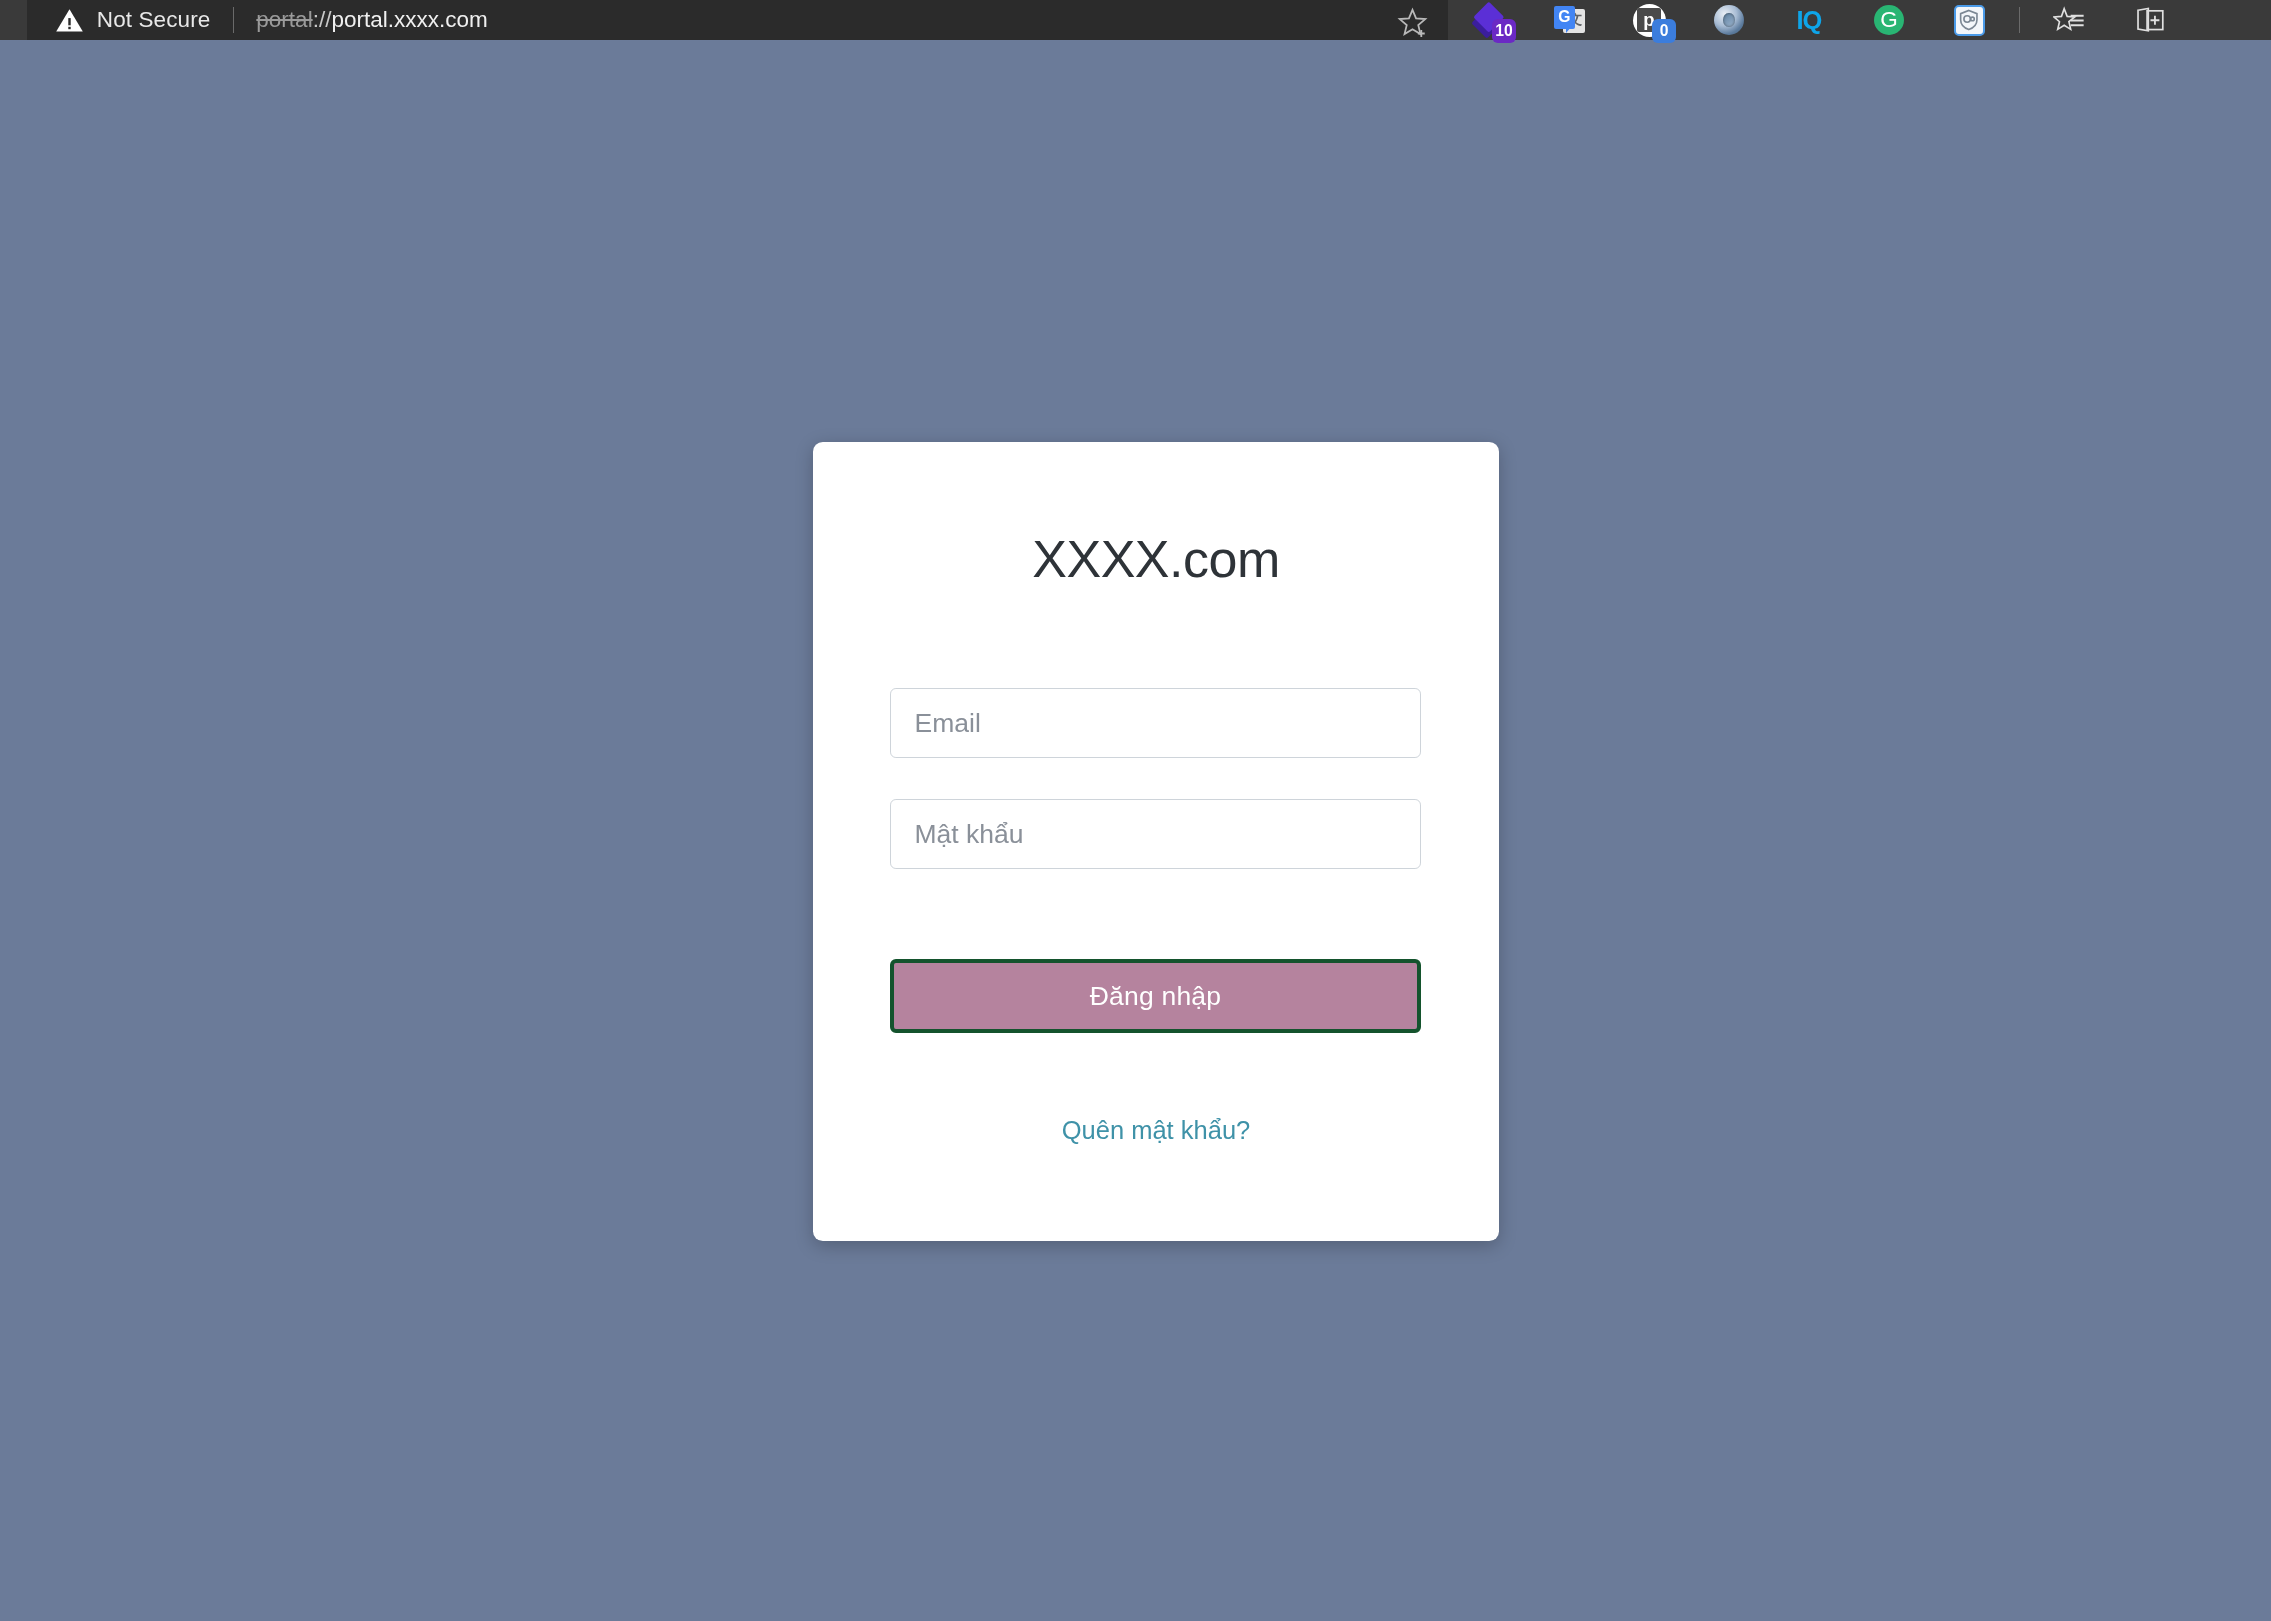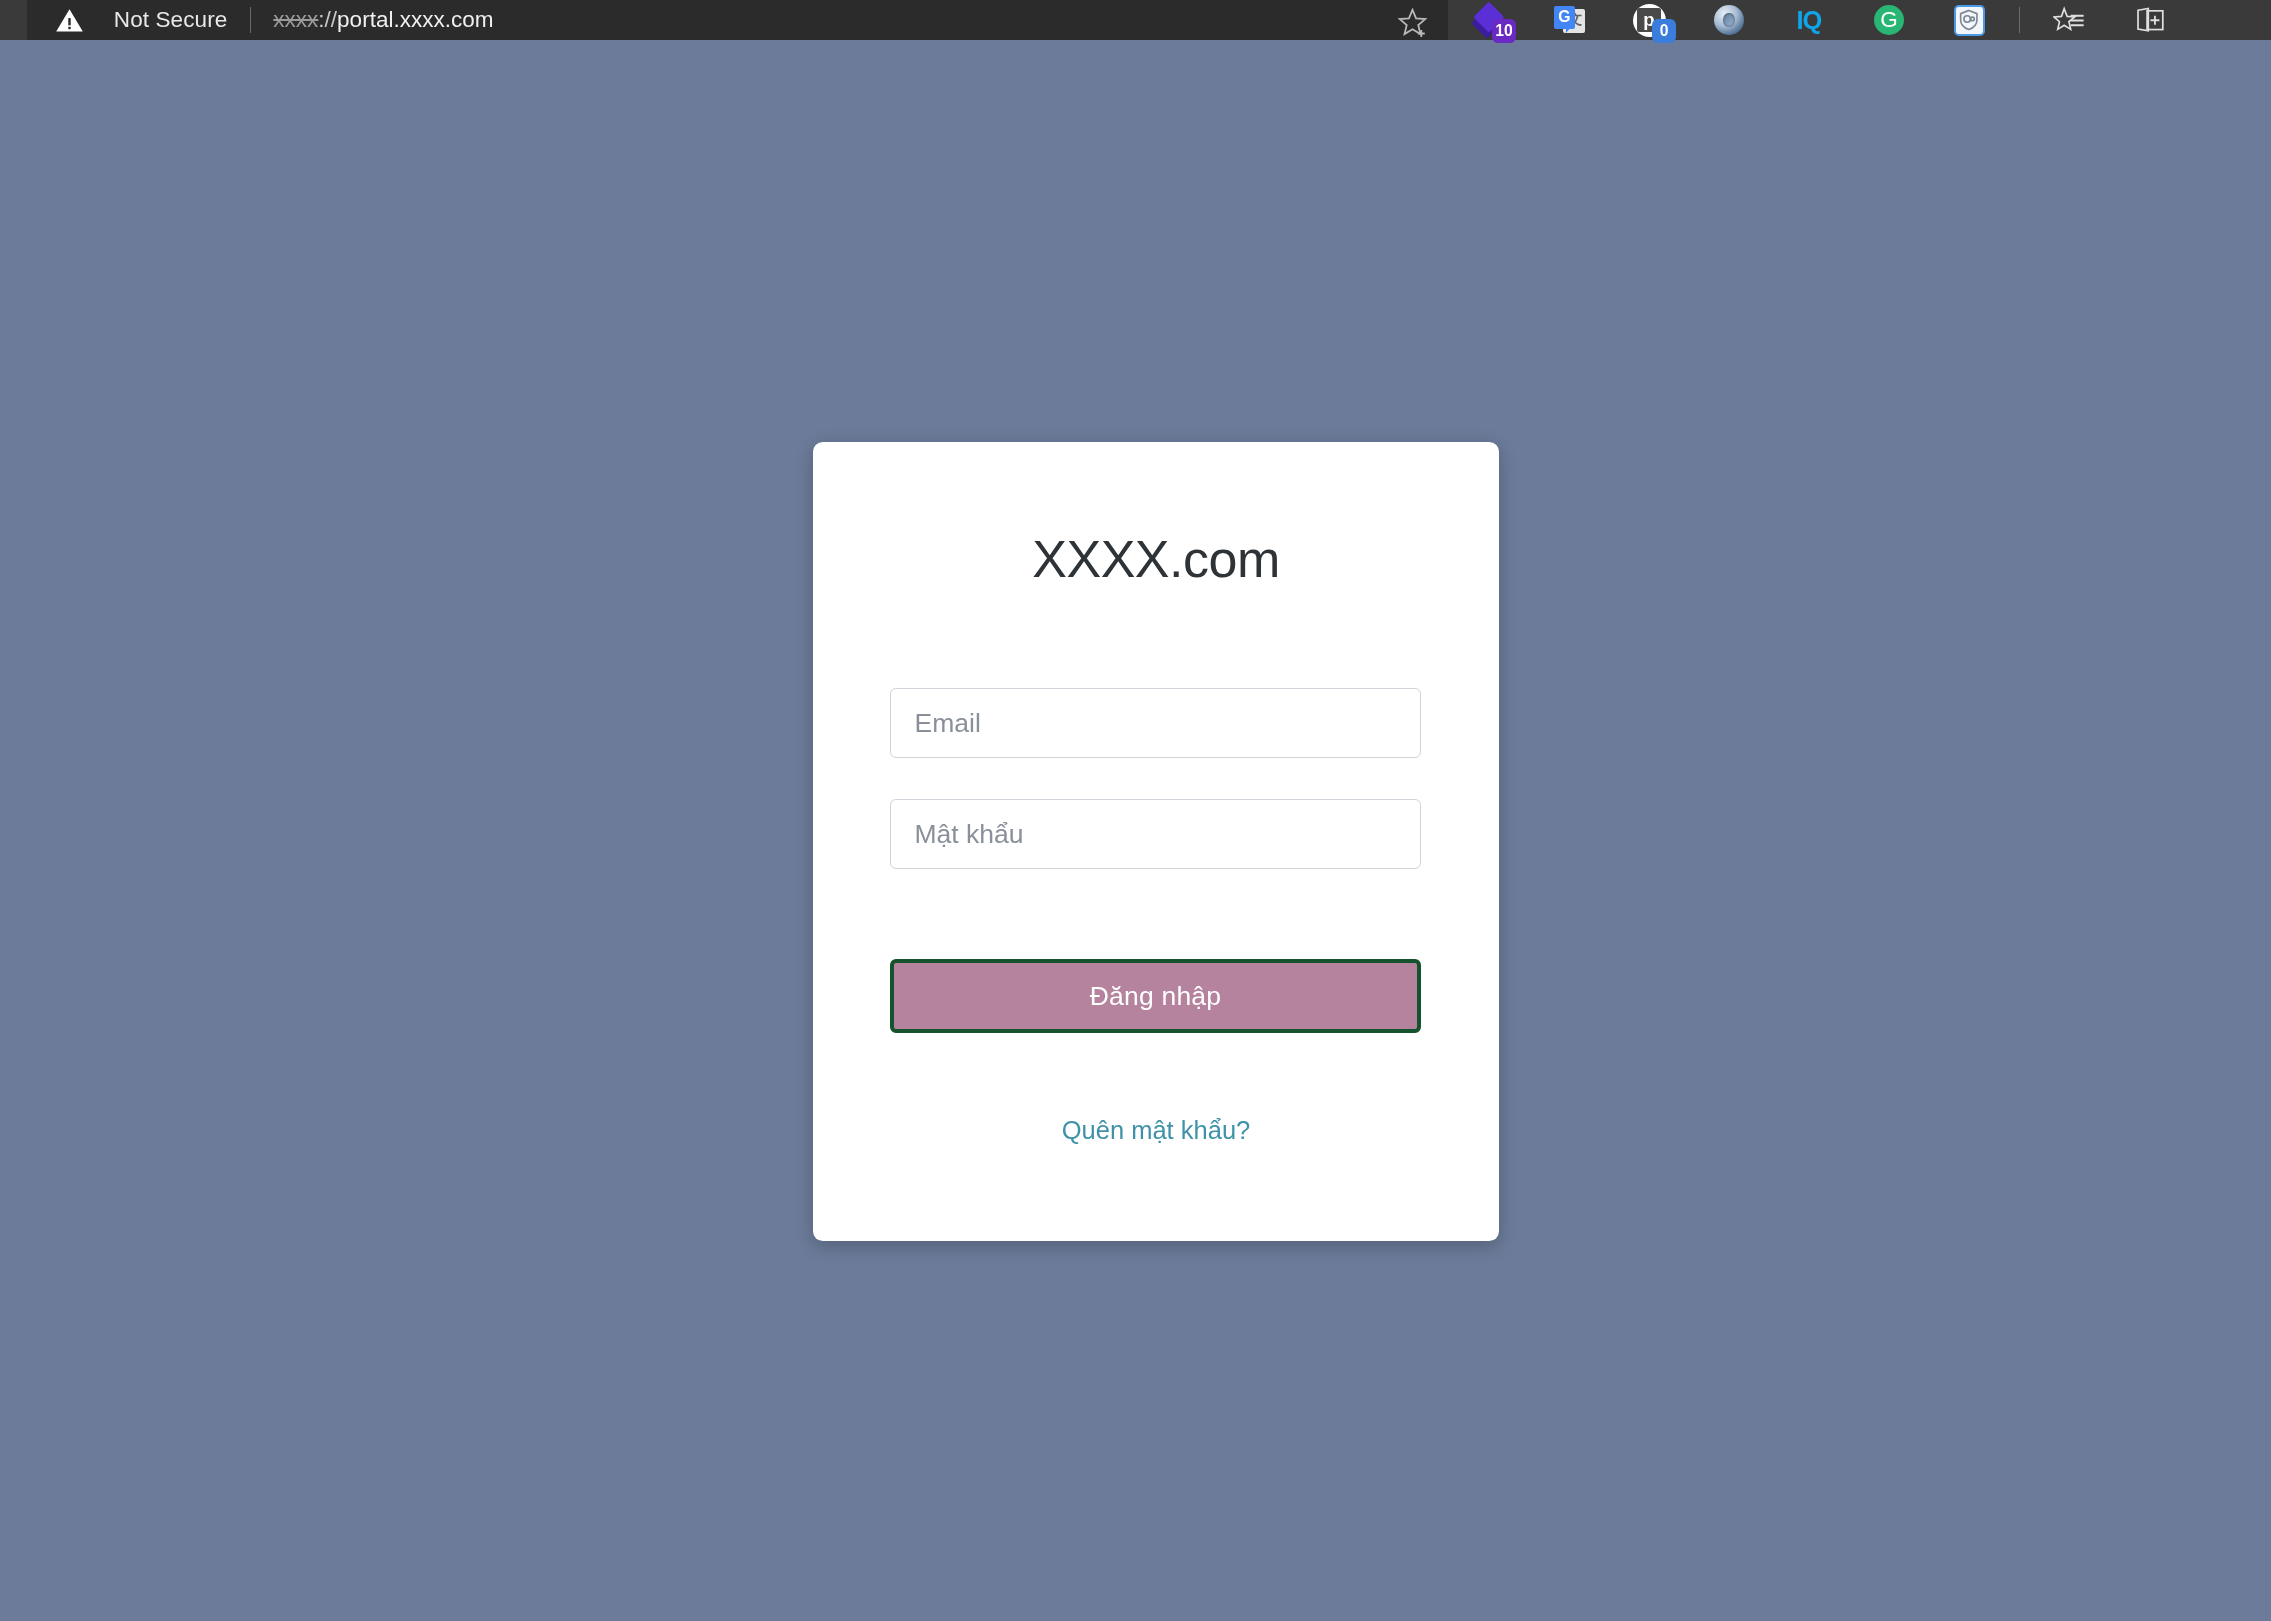--- a/index.html
+++ b/index.html
@@ -43,21 +43,21 @@
     margin-left: 27.4px;
     width: 29px;
     height: 29px;
     display: flex;
     align-items: center;
     justify-content: center;
     flex: none;
   }
 
   .security-label {
-    margin-left: 30px;
+    margin-left: 13px;
     color: #e8e8e8;
     font-size: 22.5px;
     letter-spacing: 0.1px;
     white-space: nowrap;
   }
 
   .url-divider {
     width: 1px;
     height: 25.5px;
     background: #6a6a6a;
@@ -298,21 +298,21 @@
     <span class="security-icon">
       <svg width="29" height="29" viewBox="0 0 24 24">
         <path d="M12 2.6 L23 21 L1 21 Z" fill="#ffffff"></path>
         <rect x="11" y="10" width="2" height="6" fill="#2b2b2b"></rect>
         <rect x="11" y="17.2" width="2" height="2" fill="#2b2b2b"></rect>
       </svg>
     </span>
     <span class="security-label">Not Secure</span>
     <span class="url-divider"></span>
     <span class="url-text">
-      <span class="url-scheme">xxxx</span><span class="url-sep">://</span><span class="url-host">portal.xxxx.com</span>
+      <span class="url-scheme">portal</span><span class="url-sep">://</span><span class="url-host">portal.xxxx.com</span>
     </span>
   </div>
 
   <span class="bookmark-star">
     <svg width="33" height="33" viewBox="0 0 24 24">
       <path d="M12 2.8 L14.6 9 L21.3 9.5 L16.2 13.9 L17.8 20.4 L12 16.9 L6.2 20.4 L7.8 13.9 L2.7 9.5 L9.4 9 Z" fill="none" stroke="#b9b9b9" stroke-width="1.3"></path>
       <path d="M18.4 17.5 v5 M15.9 20 h5" stroke="#b9b9b9" stroke-width="1.3" fill="none"></path>
     </svg>
   </span>
 

